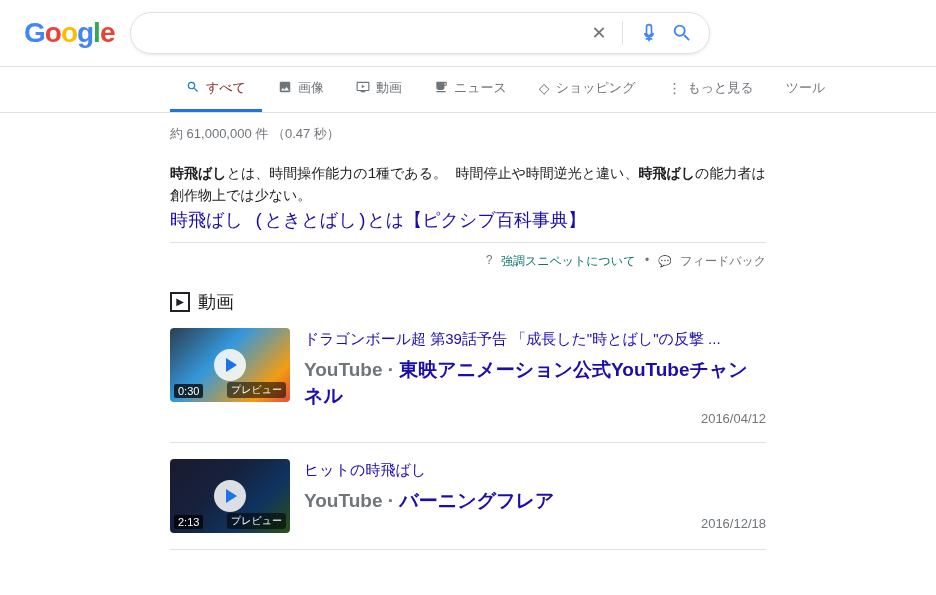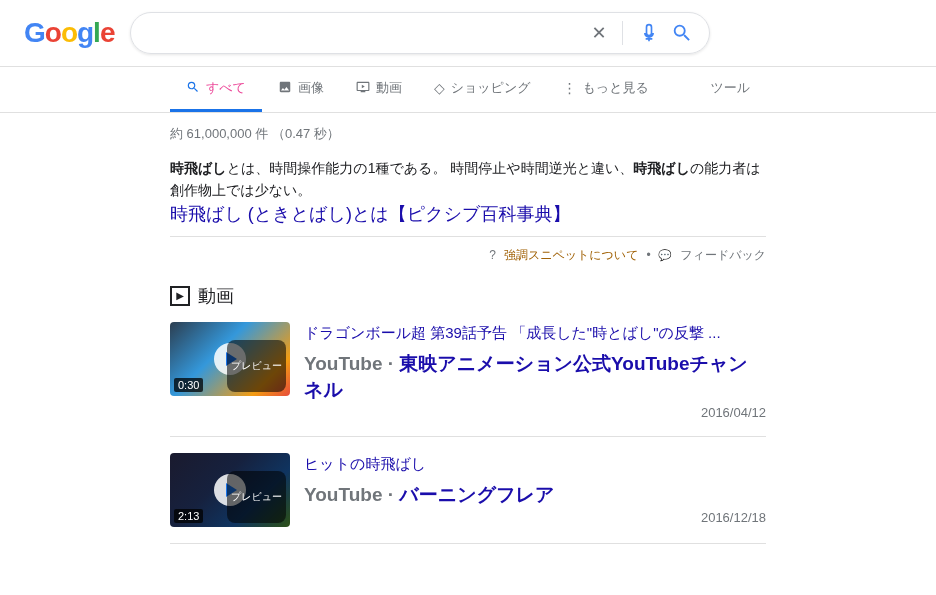--- a/index.html
+++ b/index.html
@@ -84,39 +84,40 @@
       align-items: center;
       gap: 6px;
       padding: 12px 16px;
       font-size: 13px;
       color: #70757a;
       cursor: pointer;
       border-bottom: 3px solid transparent;
       white-space: nowrap;
     }
     .nav-tab.active {
-      color: #ec4899;
+      color: #7f1d1d;
       border-bottom: 3px solid #1a73e8;
     }
     .tab-icon { font-size: 14px; }
 
     
     .results {
       padding: 12px 170px;
     }
 
     .result-count {
       color: #70757a;
       font-size: 13px;
-      margin-bottom: 14px;
+      margin-bottom: 20px;
     }
 
     
     .featured-snippet {
       margin-bottom: 8px;
+      font-family: Liberation Mono, monospace;
     }
     .snippet-text {
       font-size: 14px;
       line-height: 1.6;
       color: #202124;
       max-width: 600px;
     }
     .snippet-text .bold { font-weight: bold; }
 
     
@@ -234,22 +235,22 @@
       border-radius: 2px;
     }
 
     .preview-badge {
       position: absolute;
       bottom: 4px;
       right: 4px;
       background: rgba(0,0,0,0.55);
       color: #fff;
       font-size: 10px;
-      padding: 19px 4px;
-      border-radius: 8px;
+      padding: 1px 4px;
+      border-radius: 3px;
       margin-top: 33px;
     }
 
     .video-info { flex: 1; }
     .video-title a {
       color: #1a0dab;
       font-size: 15px;
       text-decoration: none;
       line-height: 1.4;
     }
@@ -314,20 +315,28 @@
   <div class="nav-tab">
     <span class="tab-icon">
       <svg width="14" height="14" viewBox="0 0 24 24" fill="#70757a">
           <path d="M21 3H3c-1.11 0-2 .89-2 2v12c0 1.1.89 2 2 2h5v2h8v-2h5c1.1 0 2-.9 2-2V5c0-1.11-.9-2-2-2zm0 14H3V5h18v12z"></path>
           <path d="M10 8v6l5-3z"></path>
         </svg>
     </span>
     <span>動画</span>
   </div>
   <div class="nav-tab">
+    <span class="tab-icon">
+      <svg width="14" height="14" viewBox="0 0 24 24" fill="#70757a">
+          <path d="M20 3H4v10c0 2.21 1.79 4 4 4h6c2.21 0 4-1.79 4-4v-3h2c1.11 0 2-.89 2-2V5c0-1.11-.89-2-2-2zm0 5h-2V5h2v3zM4 19h16v2H4z"></path>
+        </svg>
+    </span>
+    <span>ニュース</span>
+  </div>
+  <div class="nav-tab">
     <span class="tab-icon">◇</span>
     <span>ショッピング</span>
   </div>
   <div class="nav-tab">
     <span class="tab-icon">⋮</span>
     <span>もっと見る</span>
   </div>
   <div class="nav-tab" style="margin-left:auto;">
     <span>ツール</span>
   </div>
@@ -339,21 +348,21 @@
 
   <div class="featured-snippet">
     <div class="snippet-text">
       <span class="bold">時飛ばし</span><span>とは、時間操作能力の1種である。 時間停止や時間逆光と違い、</span><span class="bold">時飛ばし</span><span>の能力者は創作物上では少ない。</span>
     </div>
     <div class="result-title">
       <a href="#">時飛ばし (ときとばし)とは【ピクシブ百科事典】</a>
     </div>
     <div class="snippet-footer">
       <span style="color:#70757a;">?</span>
-      <span style="cursor:pointer; color:#a16207;">強調スニペットについて</span>
+      <span style="cursor:pointer; color:#0f766e;">強調スニペットについて</span>
       <span class="dot-sep">•</span>
       <span style="font-size:11px;">💬</span>
       <span style="cursor:pointer; color:#70757a;">フィードバック</span>
     </div>
   </div>
 
   <div class="section-title">
     <div class="play-icon-sm">▶</div>
     <span>動画</span>
   </div>

